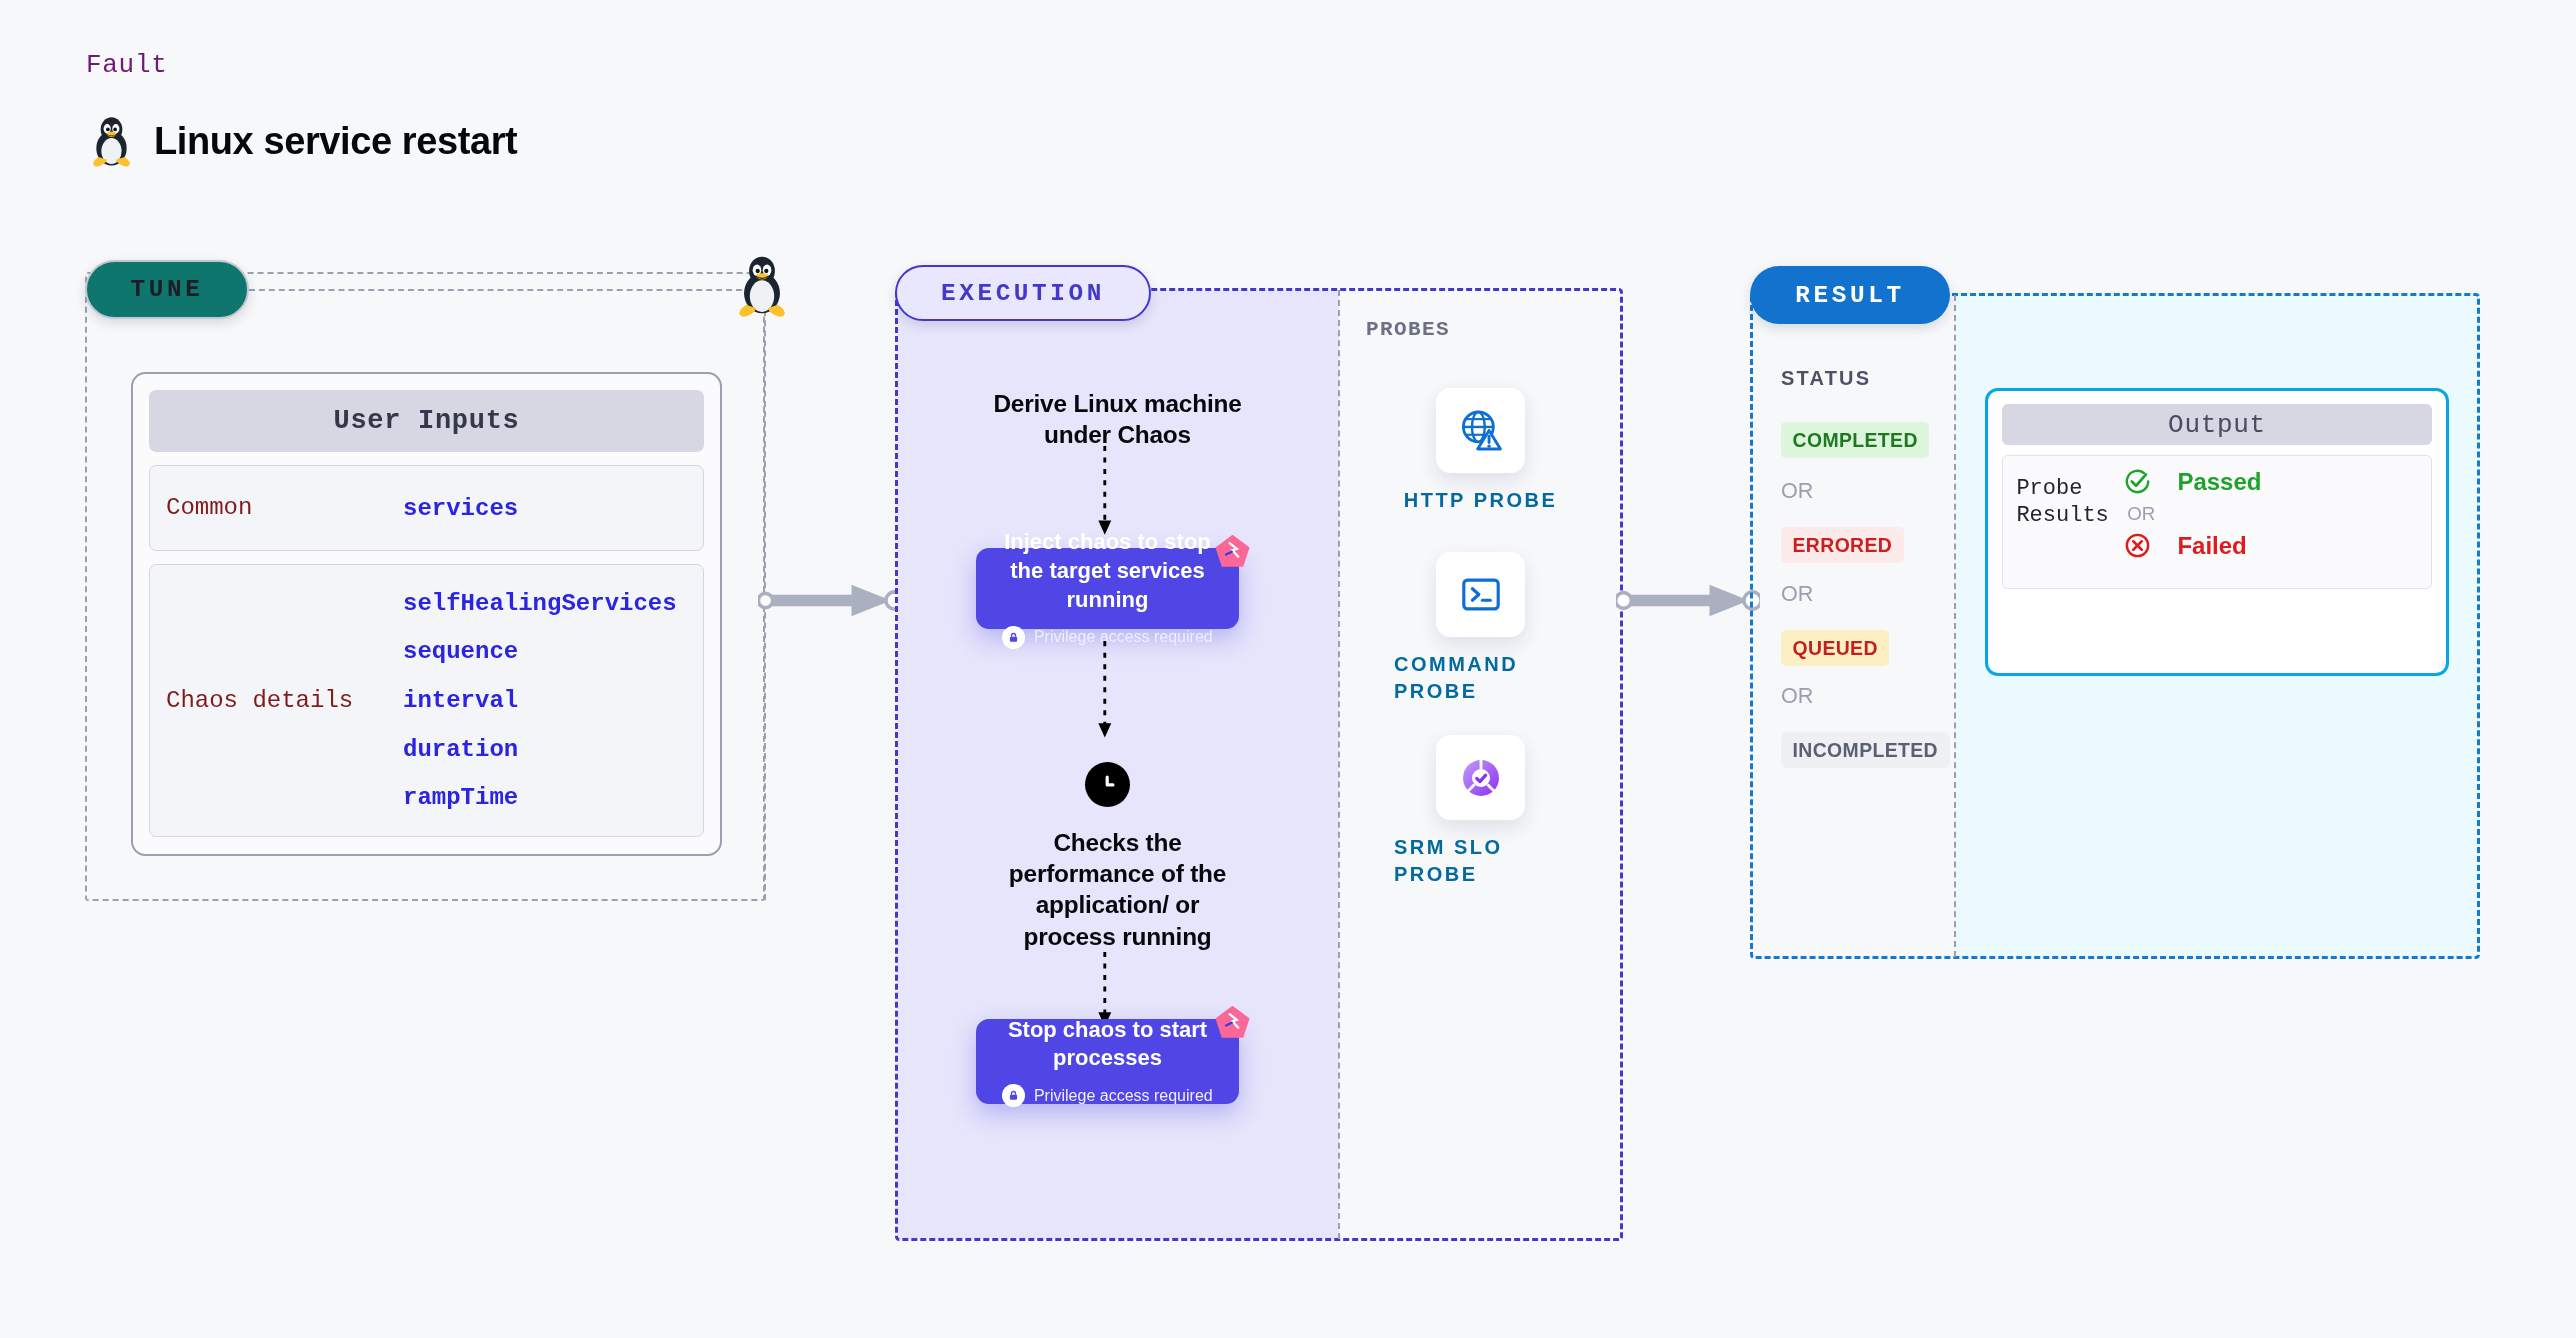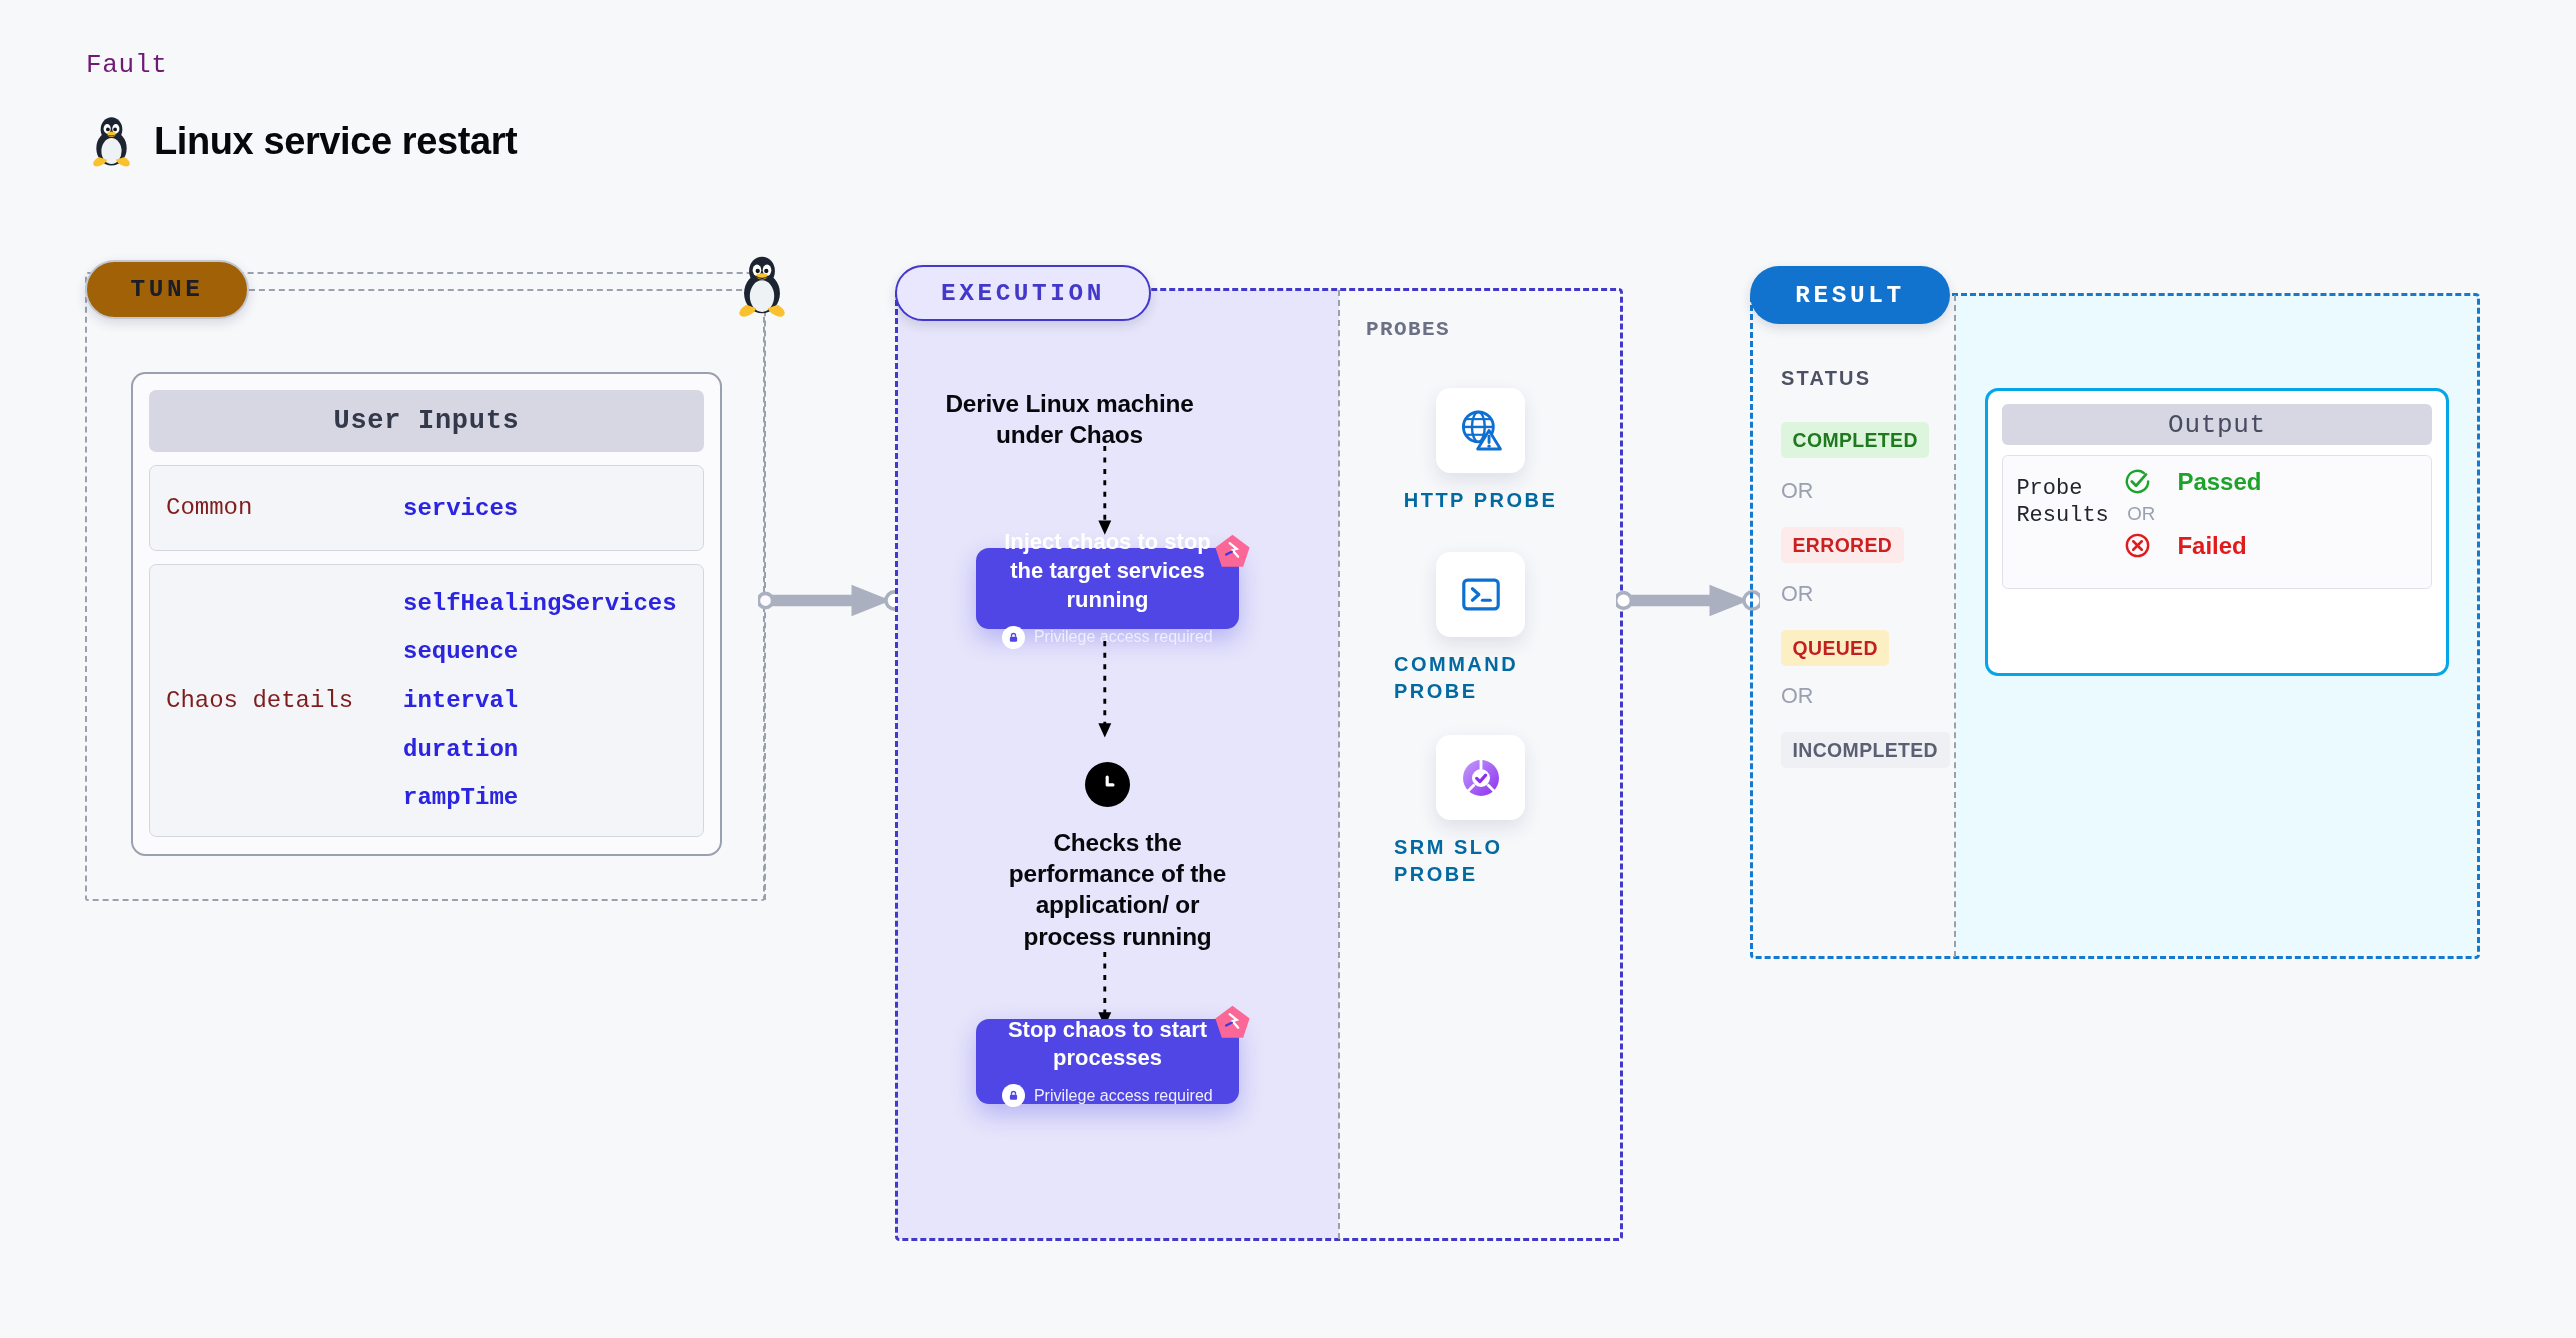--- a/index.html
+++ b/index.html
@@ -34,21 +34,21 @@
     box-shadow: 0 4.3px 11.5px rgba(20,25,60,.14);
   }
 
   
   #tune-box {
     left: 85px; top: 272px; width: 680px; height: 629px;
     border: 2.2px dashed #9aa0ae; border-radius: 2.9px; background: transparent;
   }
   #tune-badge {
     left: 85px; top: 260px; width: 164px; height: 59px;
-    background: #a16207; border: 2.2px solid #c3c7d2; color: #1b1d27; font-size: 24.4px;
+    background: #0f766e; border: 2.2px solid #c3c7d2; color: #1b1d27; font-size: 24.4px;
   }
   #tune-dash {
     position: absolute; left: 249px; top: 289px; width: 503px; height: 0;
     border-top: 2.9px dashed #9aa0ae;
   }
   #tune-vline {
     position: absolute; left: 764px; top: 260px; width: 0; height: 640px;
     border-left: 2.2px dashed #9aa0ae;
   }
   #tux-connector { position: absolute; left: 729px; top: 250px; width: 66px; height: 75px; z-index: 4; }
@@ -265,21 +265,21 @@
     <polygon points="130,8 185,30 130,52" fill="#aab0c0"></polygon>
     <circle cx="10" cy="30" r="10" fill="#fbfbfd" stroke="#aab0c0" stroke-width="5"></circle>
     <circle cx="190" cy="30" r="12" fill="#fff" stroke="#aab0c0" stroke-width="5"></circle>
   </svg>
 
   <div id="exec-left-bg"></div>
   <div class="panel" id="exec-box"></div>
   <div id="exec-divider"></div>
   <div class="panel-badge" id="exec-badge">EXECUTION</div>
 
-  <div class="exec-step-text" style="left:915px; top:388px; width:309px;">Derive Linux machine under Chaos</div>
+  <div class="exec-step-text" style="left:963px; top:388px; width:309px;">Derive Linux machine under Chaos</div>
   <svg class="dotted-arrow" style="left:1094px; top:446px;" width="21.6" height="93" viewBox="0 0 30 130">
     <line x1="15" y1="0" x2="15" y2="108" stroke="#000" stroke-width="4" stroke-dasharray="7 9"></line>
     <polygon points="6,104 24,104 15,124" fill="#000"></polygon>
   </svg>
 
   <div class="chaos-card" style="left:976px; top:548px; width:263px; height:81px;">
     <div class="cc-title">Inject chaos to stop the target services running</div>
     <div class="cc-priv">
       <span class="lock">
         <svg width="13" height="13" viewBox="0 0 18 18">

